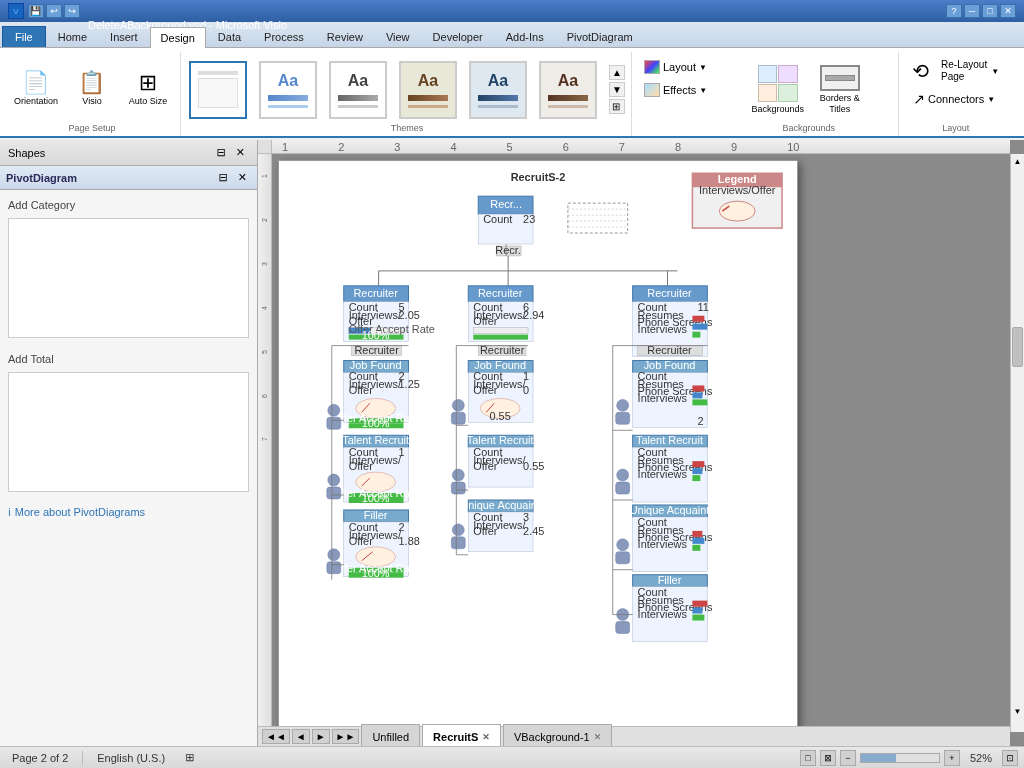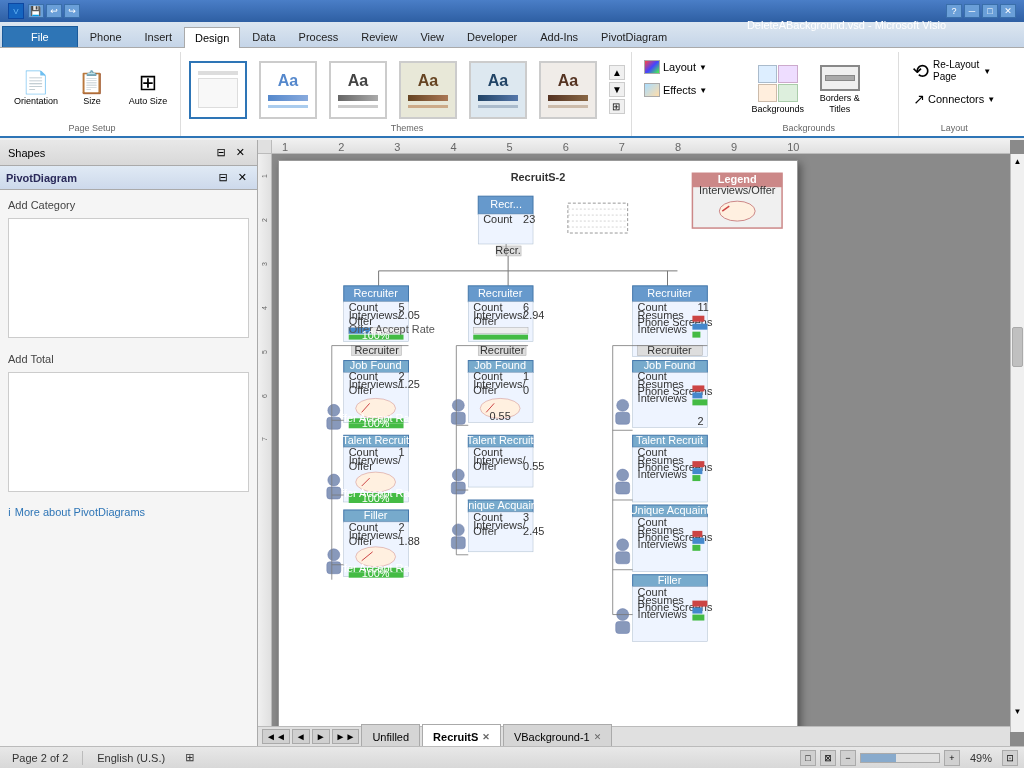--- a/index.html
+++ b/index.html
@@ -8,21 +8,21 @@
     
     #title-bar {
       background: linear-gradient(to bottom, #4a7ec7, #2e5fa3);
       height: 22px;
       display: flex;
       align-items: center;
       padding: 0 8px;
       color: white;
       font-size: 11px;
     }
-    #title-bar .title-text { flex: 1; text-align: right; font-size: 11px; margin-top: 28px; }
+    #title-bar .title-text { flex: 1; text-align: left; font-size: 11px; margin-top: 28px; }
     #title-bar .win-controls { display: flex; gap: 2px; }
     #title-bar .win-btn { width: 16px; height: 14px; background: #6a9fd8; border: 1px solid #3a6faa; display: flex; align-items: center; justify-content: center; cursor: pointer; font-size: 9px; color: white; }
     .visio-icon { width: 16px; height: 16px; background: #1565c0; border: 1px solid #0d47a1; display: flex; align-items: center; justify-content: center; color: #64b5f6; font-size: 8px; margin-right: 4px; }
 
     
     #ribbon-tabs {
       background: linear-gradient(to bottom, #dce6f0, #c5d5e8);
       height: 26px;
       display: flex;
       align-items: flex-end;
@@ -44,21 +44,21 @@
       border-color: #aaa;
       border-bottom-color: white;
       margin-bottom: -1px;
       z-index: 1;
       color: #000;
     }
     .ribbon-tab.file-tab {
       background: #2e75b6;
       color: white;
       border-color: #1a5a9a;
-      padding: 4px 28px;
+      padding: 4px 12px;
     }
 
     
     #ribbon {
       background: white;
       border-bottom: 2px solid #2e75b6;
       height: 90px;
       display: flex;
       align-items: stretch;
       padding: 4px 4px 0 4px;
@@ -363,21 +363,21 @@
   <div class="win-controls">
     <div class="win-btn">?</div>
     <div class="win-btn">─</div>
     <div class="win-btn">□</div>
     <div class="win-btn">✕</div>
   </div>
 </div>
 
 <div id="ribbon-tabs">
   <div class="ribbon-tab file-tab">File</div>
-  <div class="ribbon-tab">Phone</div>
+  <div class="ribbon-tab">Home</div>
   <div class="ribbon-tab">Insert</div>
   <div class="ribbon-tab active">Design</div>
   <div class="ribbon-tab">Data</div>
   <div class="ribbon-tab">Process</div>
   <div class="ribbon-tab">Review</div>
   <div class="ribbon-tab">View</div>
   <div class="ribbon-tab">Developer</div>
   <div class="ribbon-tab">Add-Ins</div>
   <div class="ribbon-tab">PivotDiagram</div>
 </div>
@@ -385,21 +385,21 @@
 <div id="ribbon">
 
   <div class="ribbon-group page-setup-group">
     <div class="ribbon-group-content ps-content">
       <div class="ribbon-btn-large">
         <div class="btn-icon">📄</div>
         <div class="btn-label">Orientation</div>
       </div>
       <div class="ribbon-btn-large">
         <div class="btn-icon">📋</div>
-        <div class="btn-label">Size</div>
+        <div class="btn-label">Visio</div>
       </div>
       <div class="ribbon-btn-large">
         <div class="btn-icon">⊞</div>
         <div class="btn-label">Auto Size</div>
       </div>
     </div>
     <div class="ribbon-group-label">Page Setup</div>
   </div>
 
   <div class="ribbon-group" style="min-width:360px;border-right:1px solid #ddd;">
@@ -484,21 +484,21 @@
         <div class="btn-label">Borders &amp; Titles</div>
       </div>
     </div>
     <div class="ribbon-group-label">Backgrounds</div>
   </div>
 
   <div class="ribbon-group">
     <div class="ribbon-group-content" style="flex-direction:column;gap:2px;align-items:flex-start;">
       <div class="ribbon-btn-large" style="flex-direction:row;width:auto;height:auto;padding:2px 4px;gap:4px;">
         <div style="font-size:20px;">⟲</div>
-        <div class="btn-label" style="text-align:left;font-size:10px;">Re-Layout<br>Page</div>
+        <div class="btn-label" style="text-align:left;font-size:10px;margin-left:8px;">Re-Layout<br>Page</div>
         <span class="arrow" style="font-size:8px;">▼</span>
       </div>
       <div class="ribbon-btn-small">
         <div style="font-size:14px;">↗</div>
         <span>Connectors</span>
         <span class="arrow">▼</span>
       </div>
     </div>
     <div class="ribbon-group-label">Layout</div>
   </div>
@@ -856,16 +856,16 @@
   <div class="status-item">English (U.S.)</div>
   <div class="status-item">⊞</div>
   <div class="status-right">
     <div class="zoom-btn">□</div>
     <div class="zoom-btn">⊠</div>
     <div class="zoom-btn">−</div>
     <div class="zoom-slider">
       <div style="width:45%;height:100%;background:#88aacc;"></div>
     </div>
     <div class="zoom-btn">+</div>
-    <div class="status-item">49%</div>
+    <div class="status-item">52%</div>
     <div class="zoom-btn">⊡</div>
   </div>
 </div>
 
 </body></html>

